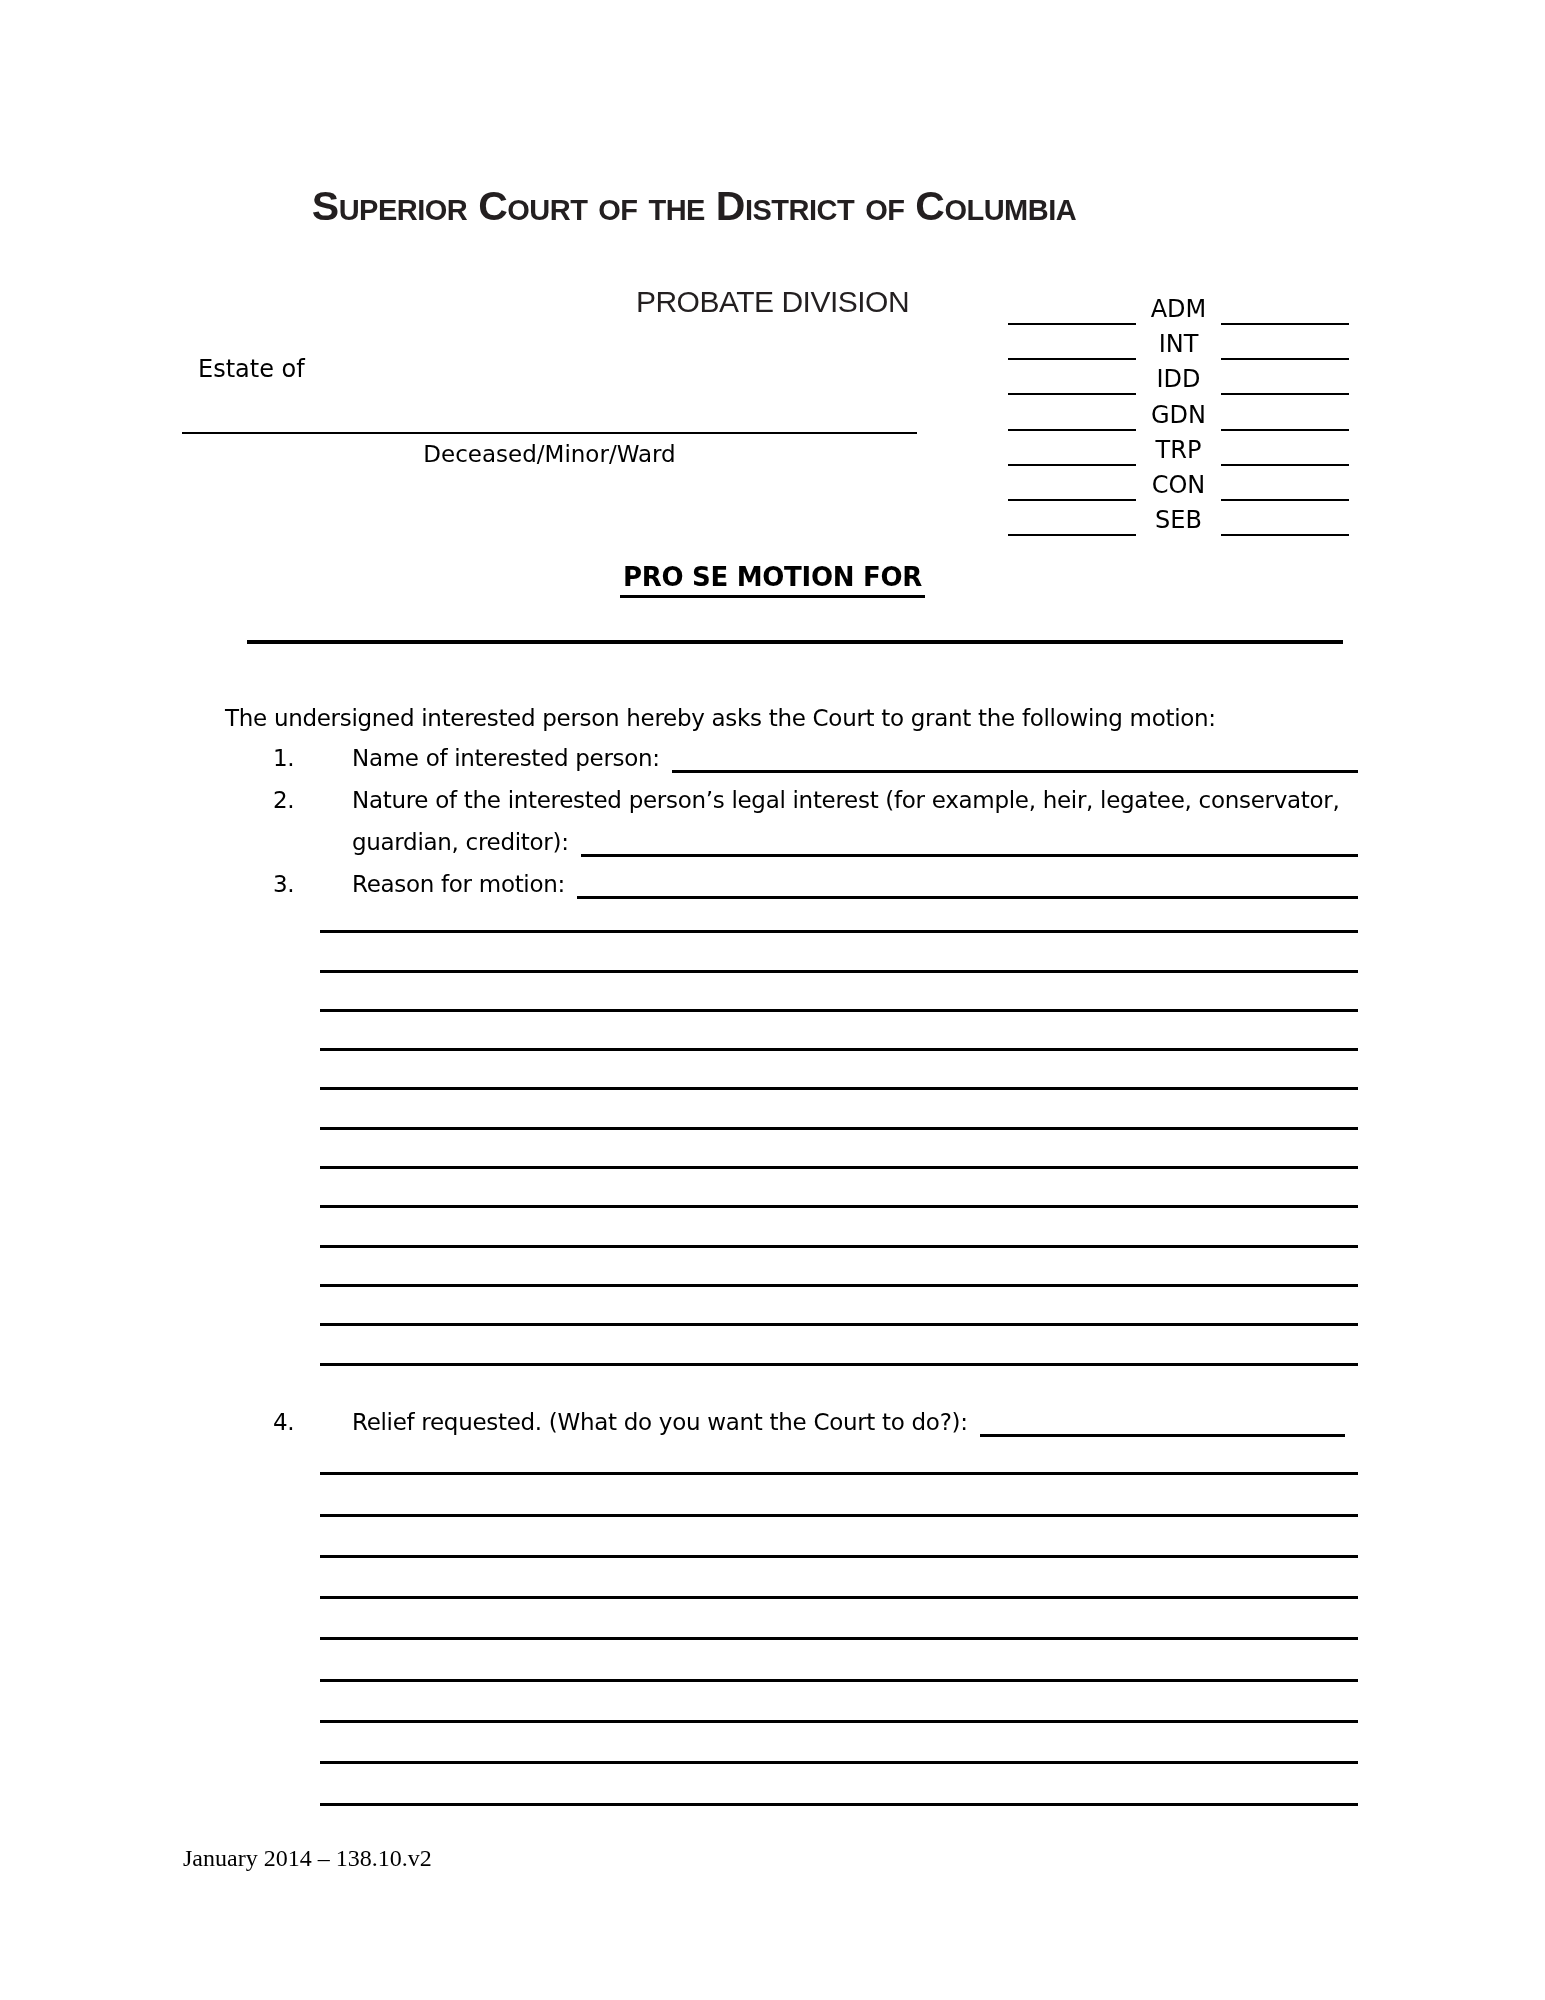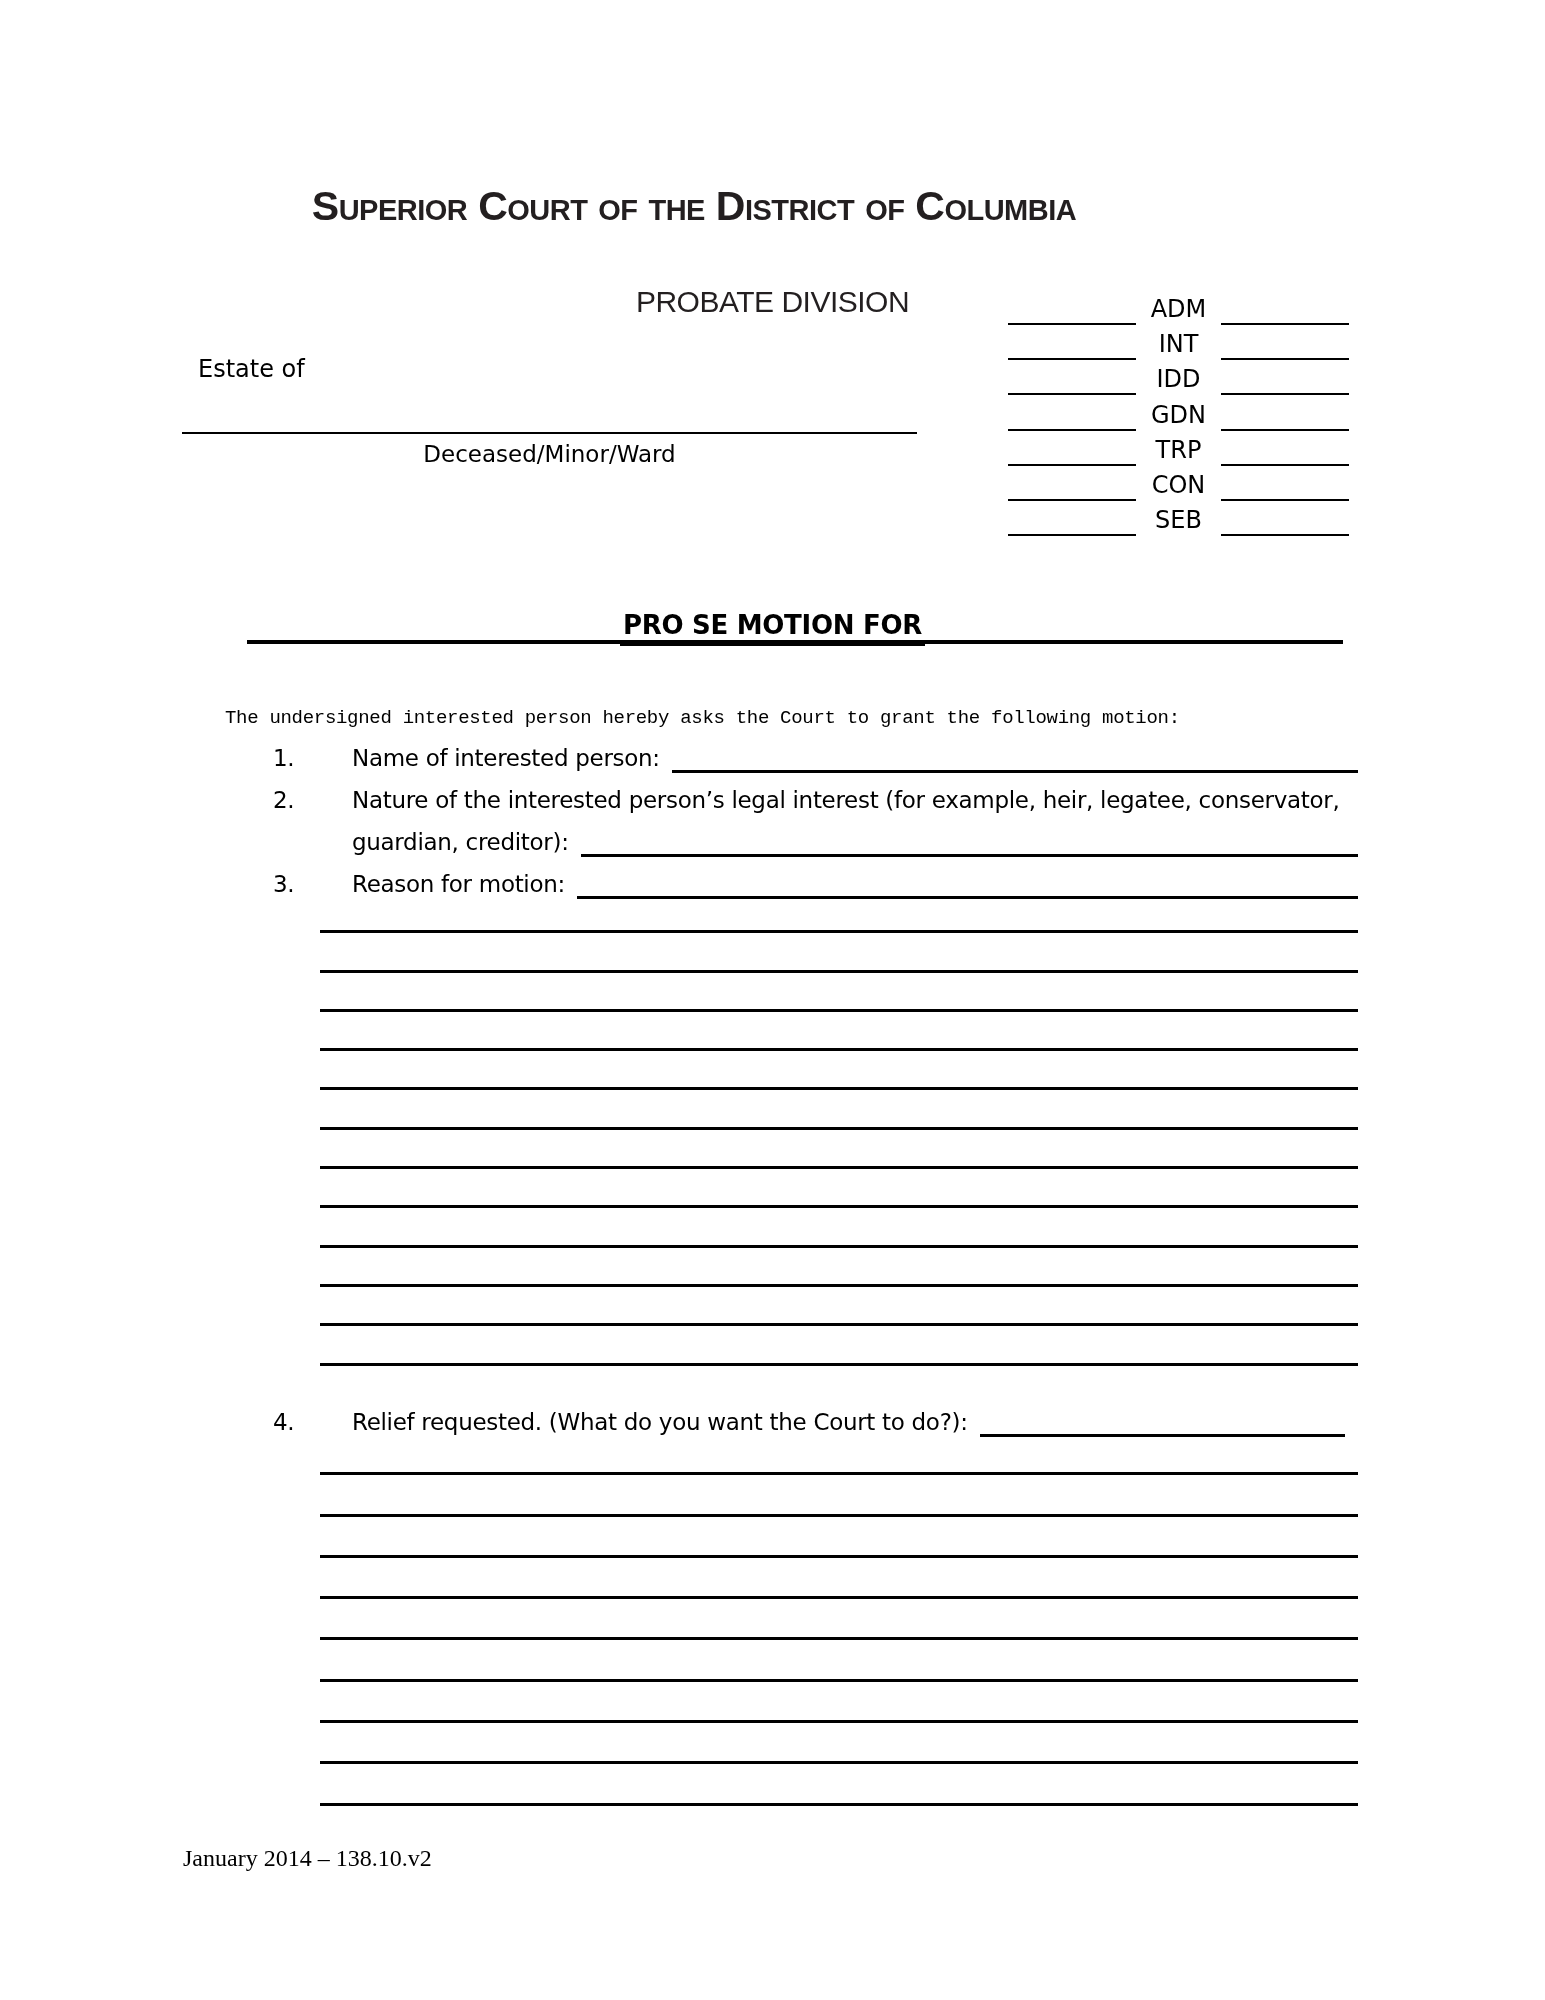--- a/index.html
+++ b/index.html
@@ -93,39 +93,37 @@
     text-align: center;
   }
   .motion-heading {
     display: inline-block;
     font-weight: bold;
     font-size: 26px;
     line-height: 30px;
     letter-spacing: -0.3px;
     padding: 0 3px 3px 3px;
     border-bottom: 3px solid #000;
-    margin-top: 48px;
   }
   .motion-subject-blank {
     position: absolute;
     left: 247px; top: 640px;
     width: 1096px;
     border-top: 4px solid #000;
   }
 
   
   .intro {
     position: absolute;
     left: 225px; top: 703px;
     width: 1140px;
-    font-size: 19px;
+    font-size: 23px;
     letter-spacing: -0.3px;
     line-height: 30px;
     white-space: nowrap;
-    font-family: Liberation Mono, monospace;
   }
   .item-row {
     position: absolute;
     left: 273px;
     width: 1085px;
     height: 30px;
     display: flex;
     font-size: 23px;
     letter-spacing: -0.3px;
     line-height: 30px;

